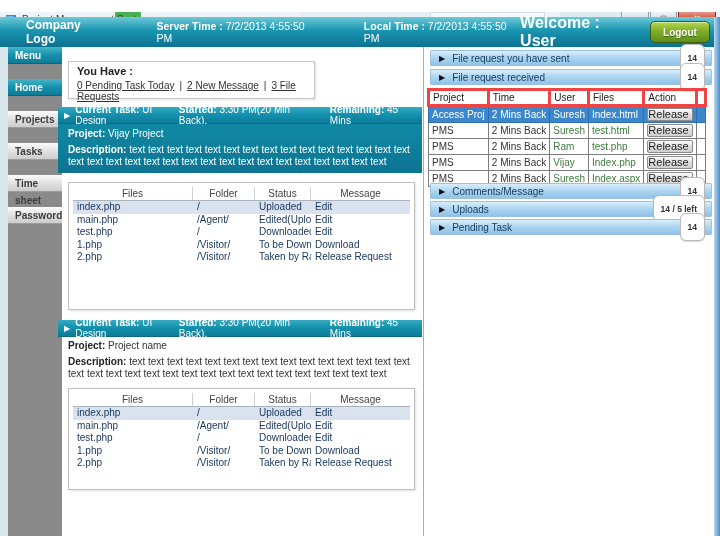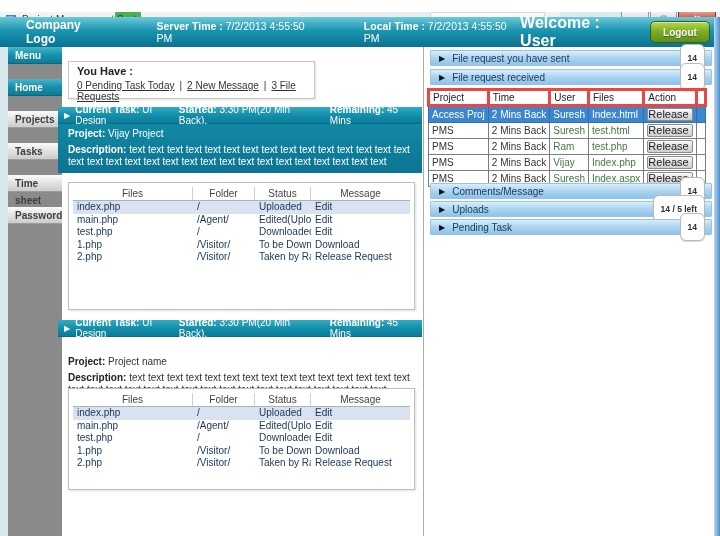--- a/index.html
+++ b/index.html
@@ -47,21 +47,21 @@
   .yh-sep{margin:0 5px;text-decoration:none;}
 
   
   .taskbar{left:58px;width:364px;height:17px;background:linear-gradient(180deg,#35aac0 0%,#1390ac 50%,#0c7b98 100%);color:#fff;font-size:10px;display:flex;align-items:center;border-bottom:1px solid #0a6a85;}
   .taskbar .arrow{margin:0 5px 0 6px;font-size:8px;}
   .taskbar .b{font-weight:bold;}
   .taskbar .seg2{margin-left:auto;}
   .taskbar .seg3{margin-left:18px;margin-right:6px;}
   .tealpanel{left:58px;top:124px;width:364px;height:49px;background:linear-gradient(180deg,#1189a4 0%,#0c7492 100%);color:#fff;font-size:10px;padding:4px 10px;line-height:12px;}
   .tealpanel .b{font-weight:bold;}
-  .whitepanel{left:58px;top:338px;width:364px;height:46px;color:#333;font-size:10px;padding:18px 10px;line-height:12px;}
+  .whitepanel{left:58px;top:338px;width:364px;height:46px;color:#333;font-size:10px;padding:2px 10px;line-height:12px;}
   .whitepanel .b{font-weight:bold;color:#222;}
   .proj-line{margin-bottom:4px;}
 
   
   .tpanel{left:68px;width:347px;background:#fff;border:1px solid #bfbfbf;box-shadow:1px 1px 2px rgba(0,0,0,.12);padding:4px;}
   .tpanel1{top:182px;height:128px;}
   .tpanel2{top:388px;height:102px;}
   .ft-head{display:flex;border-bottom:1px solid #aab4be;}
   .ft-head span{font-size:10px;color:#444;text-align:center;padding:1px 0;border-right:1px solid #ccd2d8;}
   .ft-head span:last-child{border-right:none;}

